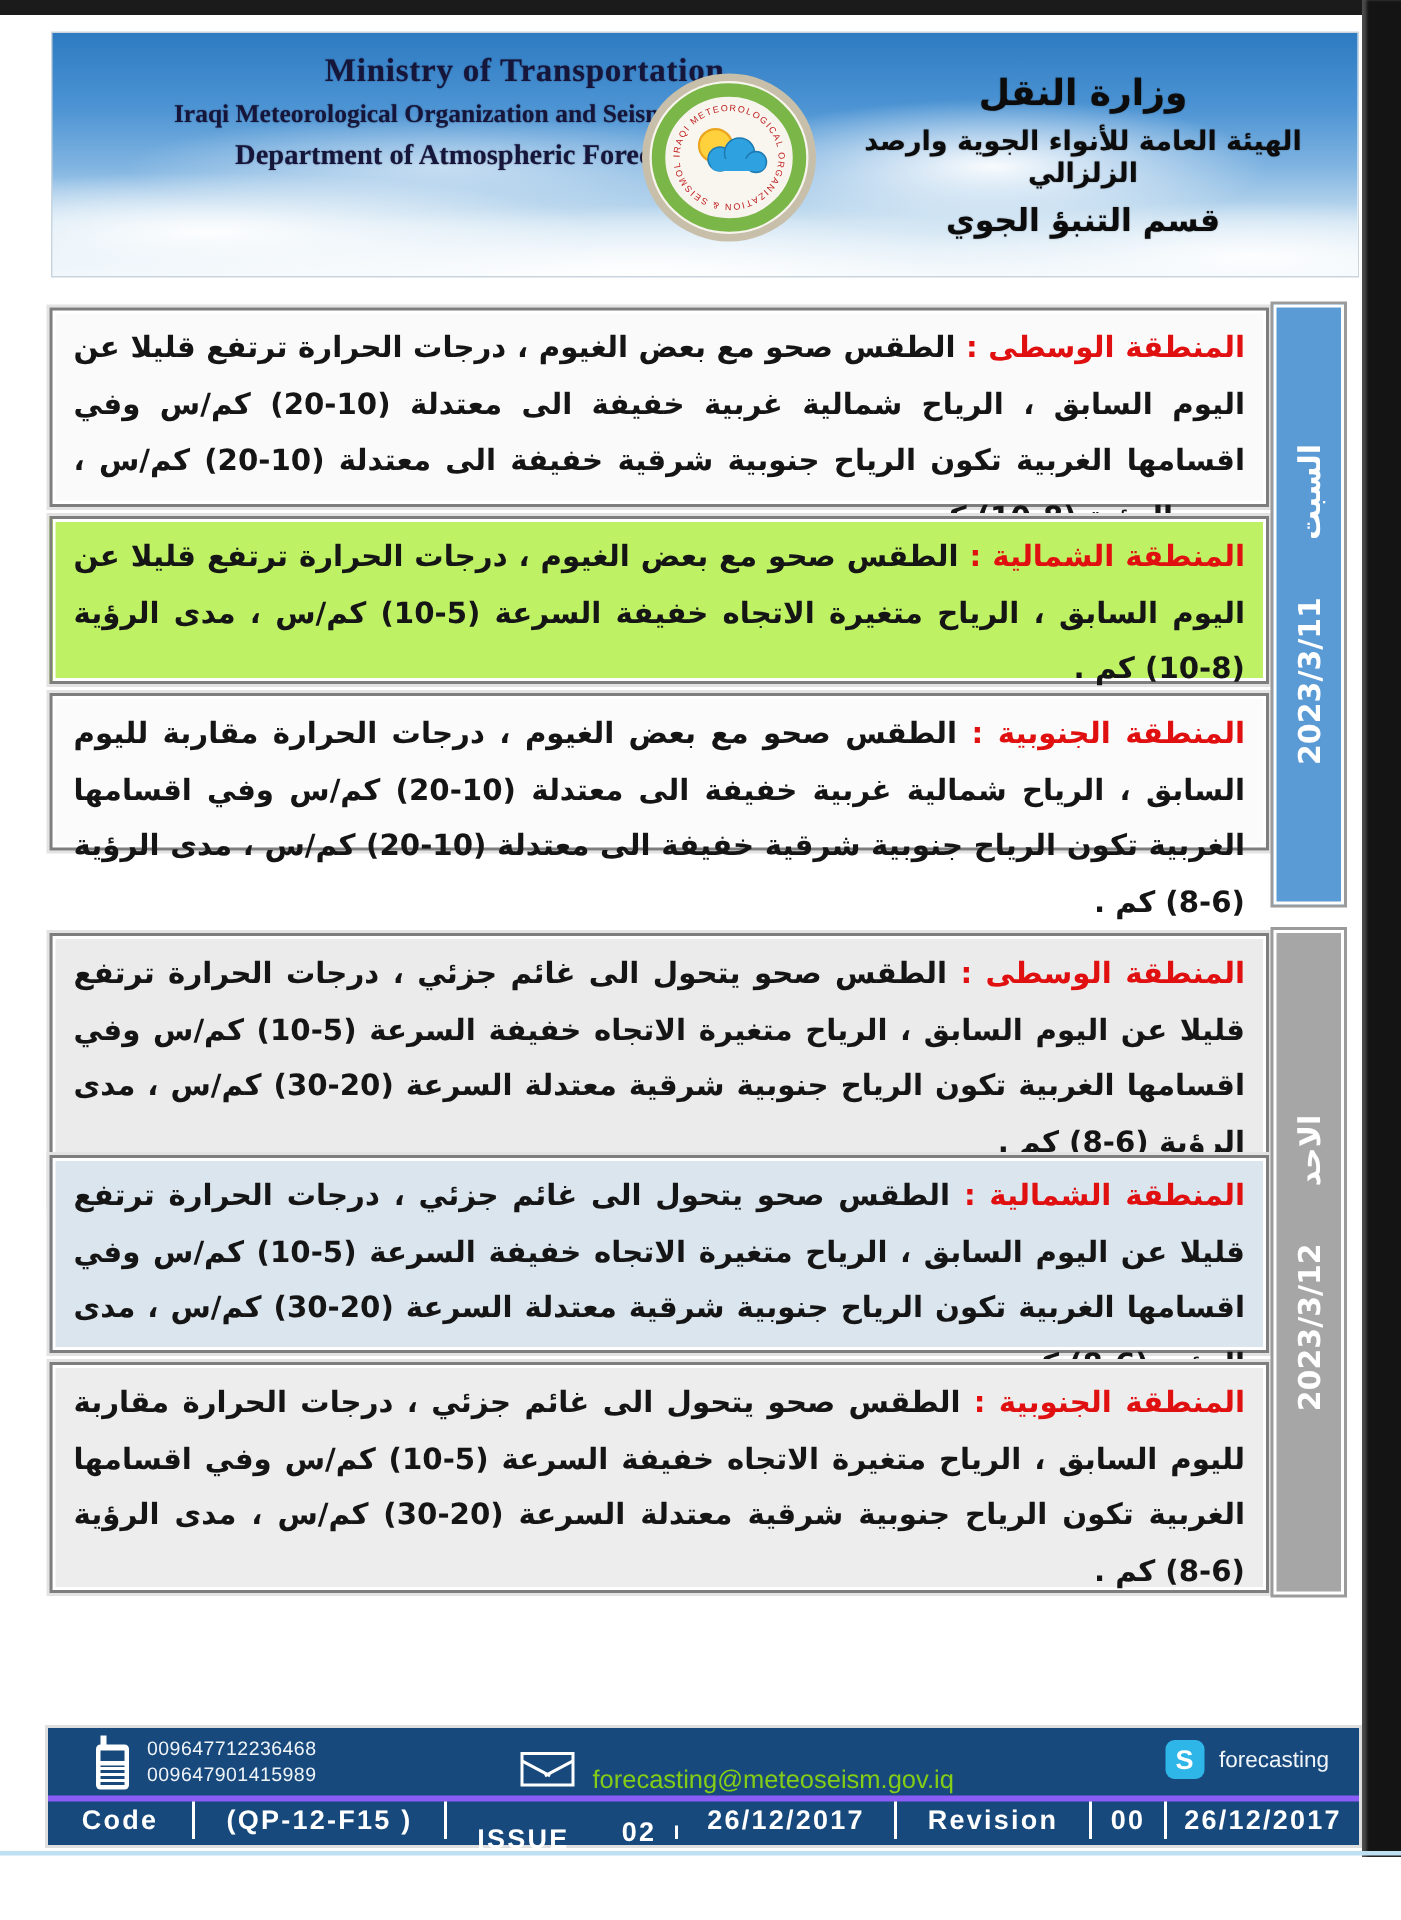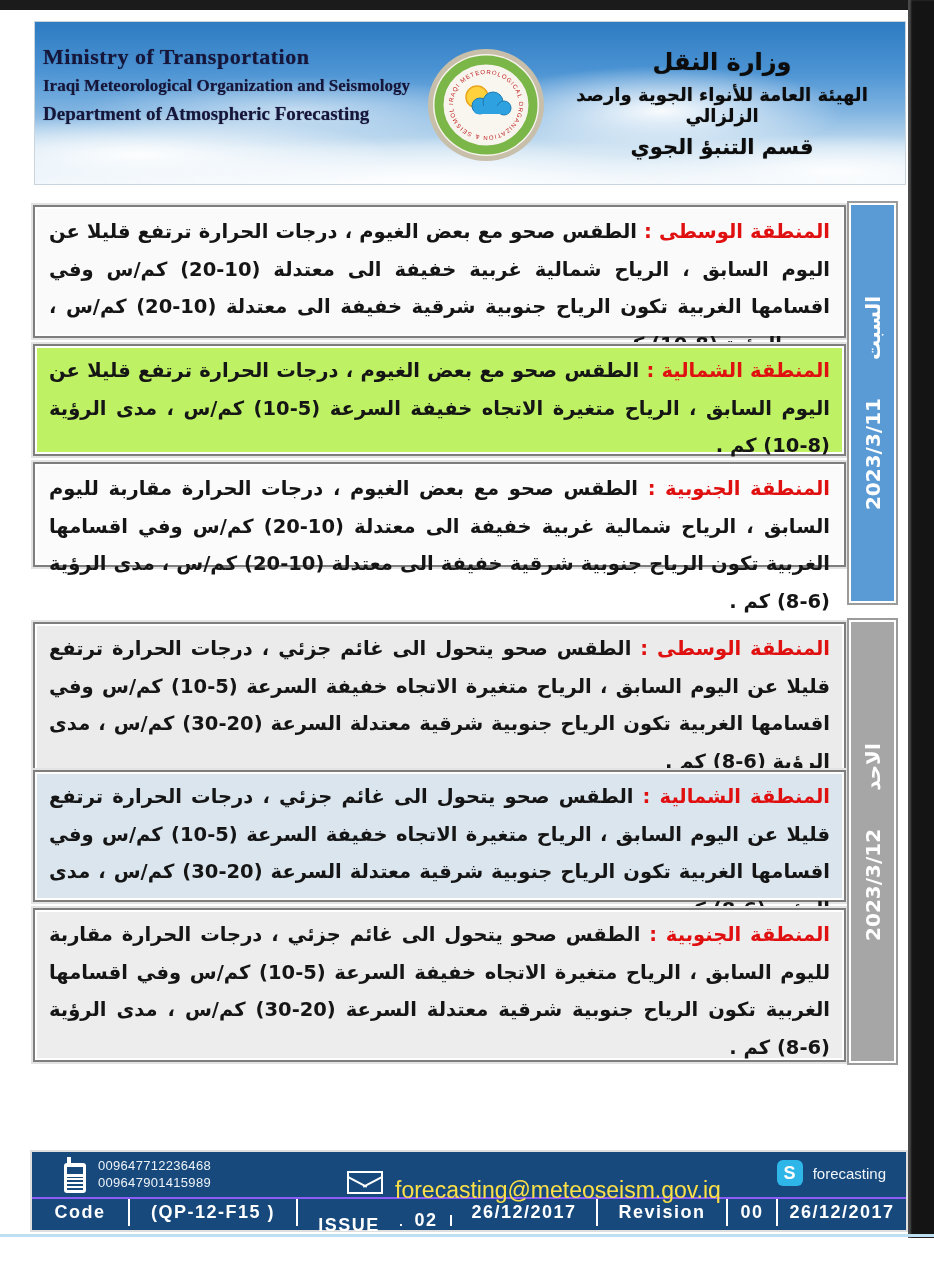--- a/index.html
+++ b/index.html
@@ -17,22 +17,22 @@
     position:absolute;left:35px;top:22px;width:870px;height:162px;
     background:
       radial-gradient(ellipse 30% 40% at 72% 55%, rgba(255,255,255,.95), rgba(255,255,255,0) 70%),
       radial-gradient(ellipse 45% 38% at 12% 82%, rgba(255,255,255,.96), rgba(255,255,255,0) 65%),
       radial-gradient(ellipse 55% 42% at 45% 100%, rgba(255,255,255,.97), rgba(255,255,255,0) 70%),
       radial-gradient(ellipse 40% 35% at 92% 92%, rgba(255,255,255,.92), rgba(255,255,255,0) 65%),
       radial-gradient(ellipse 35% 30% at 30% 55%, rgba(255,255,255,.55), rgba(255,255,255,0) 70%),
       linear-gradient(180deg,#2e7bc2 0%,#4b93d3 30%,#80b4e1 55%,#c9e0f1 78%,#eff6fb 100%);
     box-shadow:0 0 0 1px #c9d4dd;
   }
-  .en-head{position:absolute;left:8px;top:12px;width:440px;text-align:left;
-    font-family:"Liberation Serif",serif;color:#16163a;text-shadow:0 0 1px rgba(10,10,50,.55);margin-top:10px;}
+  .en-head{position:absolute;left:8px;top:12px;width:440px;text-align:right;
+    font-family:"Liberation Serif",serif;color:#16163a;text-shadow:0 0 1px rgba(10,10,50,.55);}
   .en-head .l1{font-size:22px;font-weight:bold;letter-spacing:.5px;}
   .en-head .l2{font-size:17px;font-weight:bold;margin-top:6px;}
   .en-head .l3{font-size:19px;font-weight:bold;margin-top:7px;}
   .ar-head{position:absolute;right:18px;top:26px;width:330px;text-align:center;direction:rtl;
     color:#0c0c0c;font-weight:bold;text-shadow:0 0 1px rgba(0,0,0,.45);}
   .ar-head .l1{font-size:24px;}
   .ar-head .l2{font-size:18px;margin-top:8px;}
   .ar-head .l3{font-size:21px;margin-top:9px;}
   .seal{position:absolute;left:392px;top:26px;width:118px;height:114px;}
 
@@ -79,26 +79,26 @@
   .phone-icon .bod{position:absolute;bottom:0;left:0;width:22px;height:30px;background:#fff;border-radius:3px;}
   .phone-icon .scr{position:absolute;bottom:19px;left:3px;width:16px;height:7px;background:#17497c;}
   .phone-icon .keys{position:absolute;bottom:3px;left:3px;width:16px;height:13px;
      background:repeating-linear-gradient(0deg,#17497c 0 2px,#fff 2px 4px);}
   .phone-nums{font-size:13px;line-height:1.3;color:#eef3f8;letter-spacing:.3px;}
   .email-wrap{position:absolute;left:315px;top:9px;display:flex;align-items:center;gap:12px;}
   .env-icon{position:relative;width:36px;height:23px;border:2px solid #fff;background:#17497c;box-sizing:border-box;}
   .env-icon i{position:absolute;width:21px;height:2px;background:#fff;top:8px;}
   .env-icon i.le{left:-2px;transform:rotate(28deg);}
   .env-icon i.ri{right:-2px;transform:rotate(-28deg);}
-  .email-text{font-size:23px;color:#fde047;margin-top:16px;}
+  .email-text{font-size:17px;color:#84cc16;margin-top:16px;}
   .skype-wrap{position:absolute;right:20px;top:8px;display:flex;align-items:center;gap:10px;}
   .skype-icon{width:26px;height:26px;border-radius:6px;background:#2fb6e9;display:flex;align-items:center;justify-content:center;
      font-size:18px;font-weight:bold;color:#fff;}
   .skype-text{font-size:15px;color:#f0f5f9;}
-  .frow2{display:flex;height:29px;border-top:2px solid #8b5cf6;box-sizing:border-box;}
+  .frow2{display:flex;height:29px;border-top:4px solid #8b5cf6;box-sizing:border-box;}
   .frow2 .cell{
     border-right:2px solid #ffffff;box-sizing:border-box;
     display:flex;align-items:center;justify-content:center;
     font-size:18px;font-weight:bold;letter-spacing:1.5px;color:#fff;white-space:nowrap;
   }
   .frow2 .cell:last-child{border-right:none;}
   .c1{width:98px;} .c2{width:168px;} .c3{width:104px;margin-top:25px;} .c4{width:50px;margin-top:16px;}
   .c5{width:146px;} .c6{width:130px;} .c7{width:50px;} .c8{flex:1;}
 </style>
 </head>

